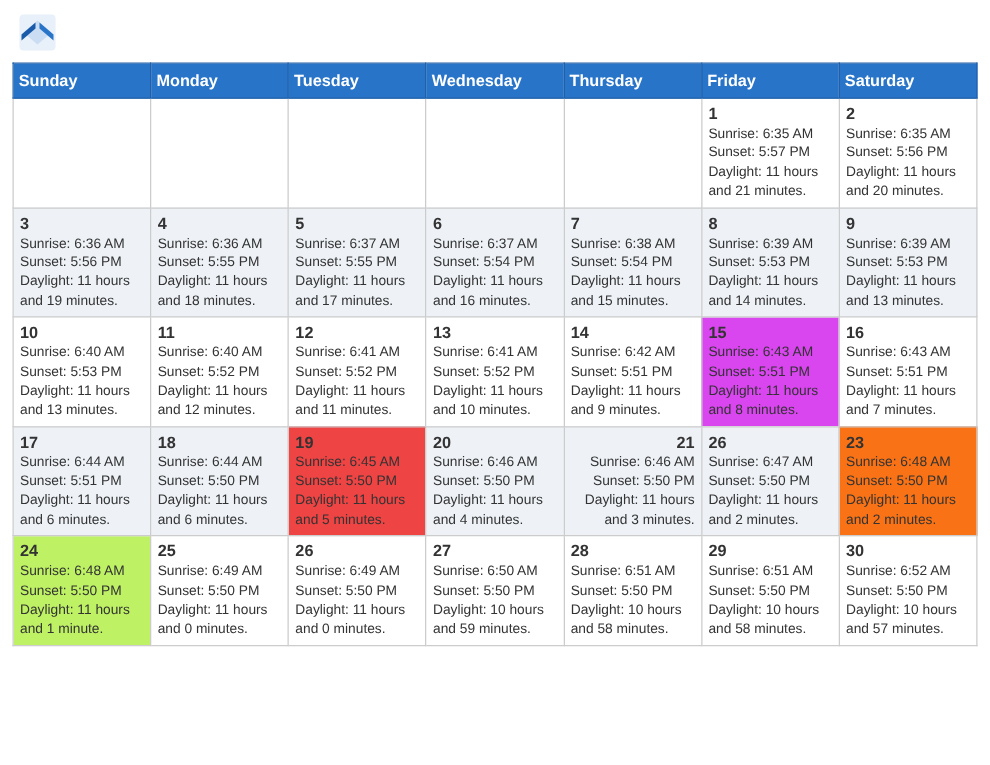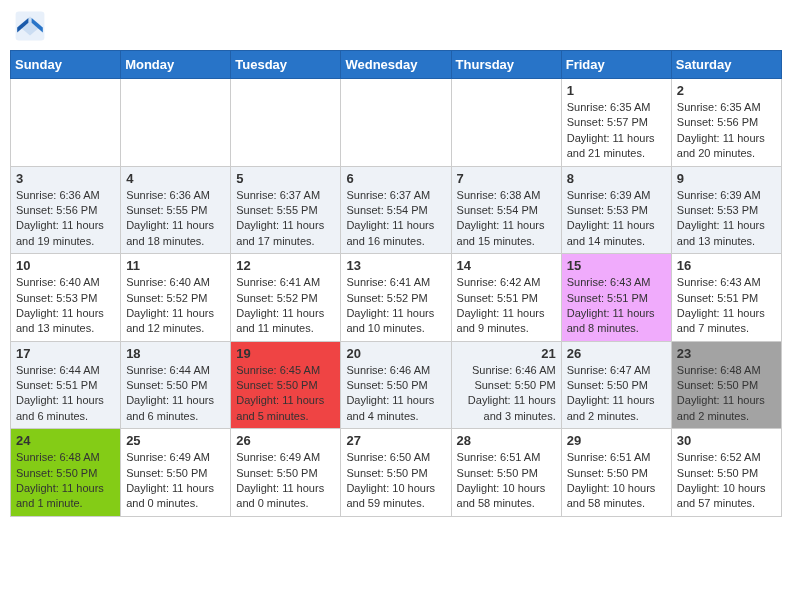--- a/index.html
+++ b/index.html
@@ -213,21 +213,21 @@
           <div class="day-info" style="white-space: pre-line;">Sunrise: 6:41 AM
 Sunset: 5:52 PM
 Daylight: 11 hours and 10 minutes.</div>
         </td>
         <td style="background: rgb(255, 255, 255);">
           <span class="day-num">14</span>
           <div class="day-info" style="white-space: pre-line;">Sunrise: 6:42 AM
 Sunset: 5:51 PM
 Daylight: 11 hours and 9 minutes.</div>
         </td>
-        <td style="background: #f0abfc;">
+        <td style="background: #d946ef;">
           <span class="day-num">15</span>
           <div class="day-info" style="white-space: pre-line;">Sunrise: 6:43 AM
 Sunset: 5:51 PM
 Daylight: 11 hours and 8 minutes.</div>
         </td>
         <td style="background: rgb(255, 255, 255);">
           <span class="day-num">16</span>
           <div class="day-info" style="white-space: pre-line;">Sunrise: 6:43 AM
 Sunset: 5:51 PM
 Daylight: 11 hours and 7 minutes.</div>
@@ -263,29 +263,29 @@
           <div class="day-info" style="white-space: pre-line;">Sunrise: 6:46 AM
 Sunset: 5:50 PM
 Daylight: 11 hours and 3 minutes.</div>
         </td>
         <td style="background: rgb(238, 242, 247);">
           <span class="day-num">26</span>
           <div class="day-info" style="white-space: pre-line;">Sunrise: 6:47 AM
 Sunset: 5:50 PM
 Daylight: 11 hours and 2 minutes.</div>
         </td>
-        <td style="background: #a3a3a3;">
+        <td style="background: #f97316;">
           <span class="day-num">23</span>
           <div class="day-info" style="white-space: pre-line;">Sunrise: 6:48 AM
 Sunset: 5:50 PM
 Daylight: 11 hours and 2 minutes.</div>
         </td>
       </tr>
       <tr>
-        <td style="background: #84cc16; margin-left: 45px;">
+        <td style="background: #bef264; margin-left: 45px;">
           <span class="day-num">24</span>
           <div class="day-info" style="white-space: pre-line;">Sunrise: 6:48 AM
 Sunset: 5:50 PM
 Daylight: 11 hours and 1 minute.</div>
         </td>
         <td style="background: rgb(255, 255, 255);">
           <span class="day-num">25</span>
           <div class="day-info" style="white-space: pre-line;">Sunrise: 6:49 AM
 Sunset: 5:50 PM
 Daylight: 11 hours and 0 minutes.</div>

